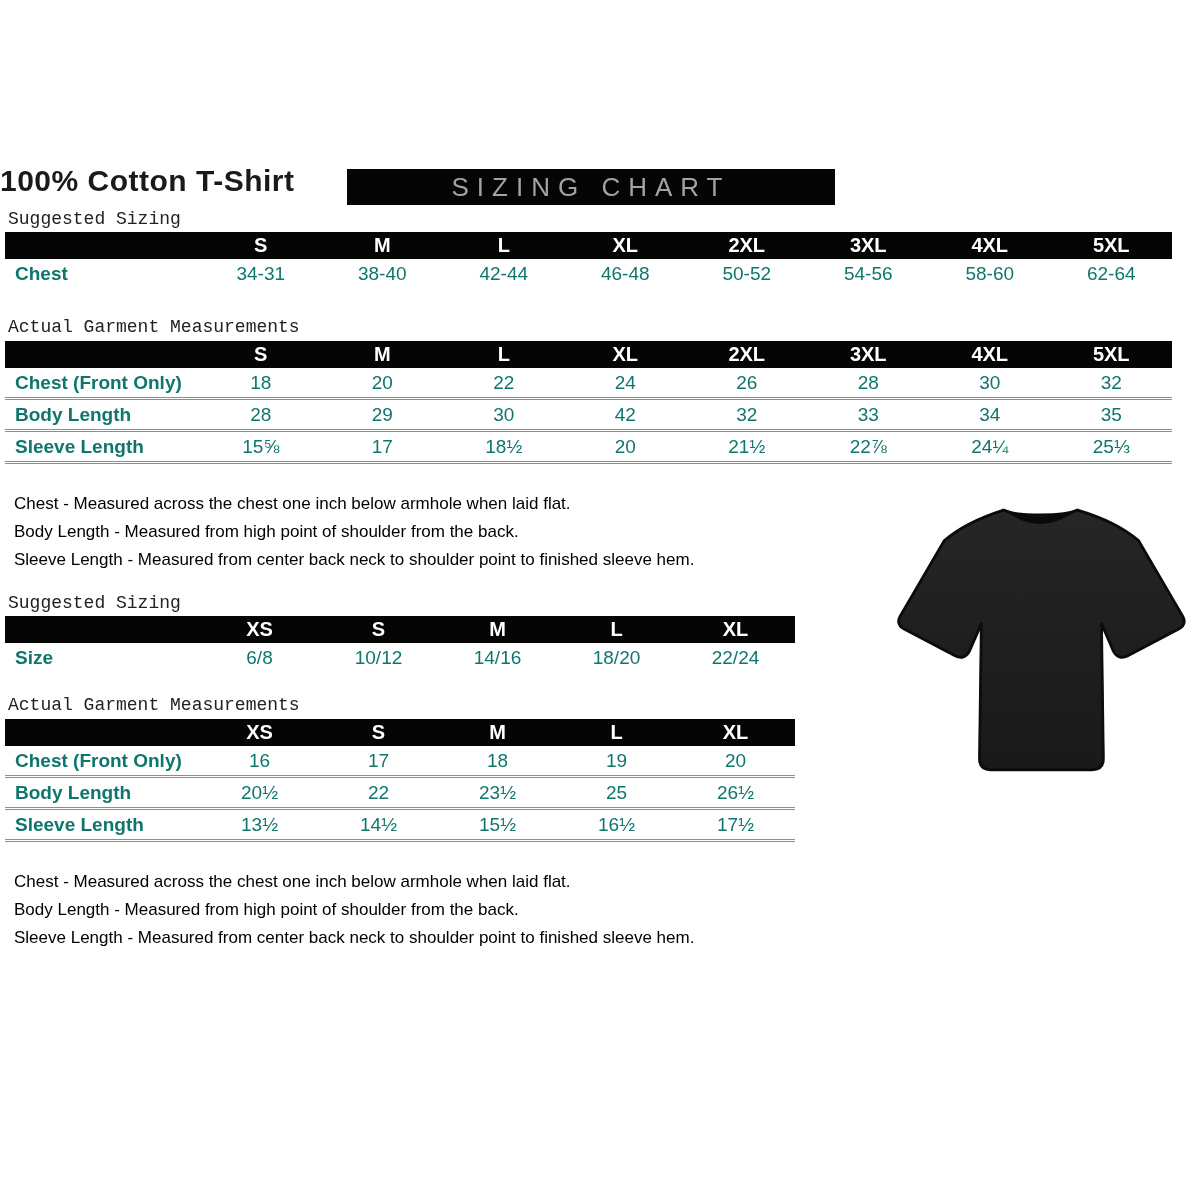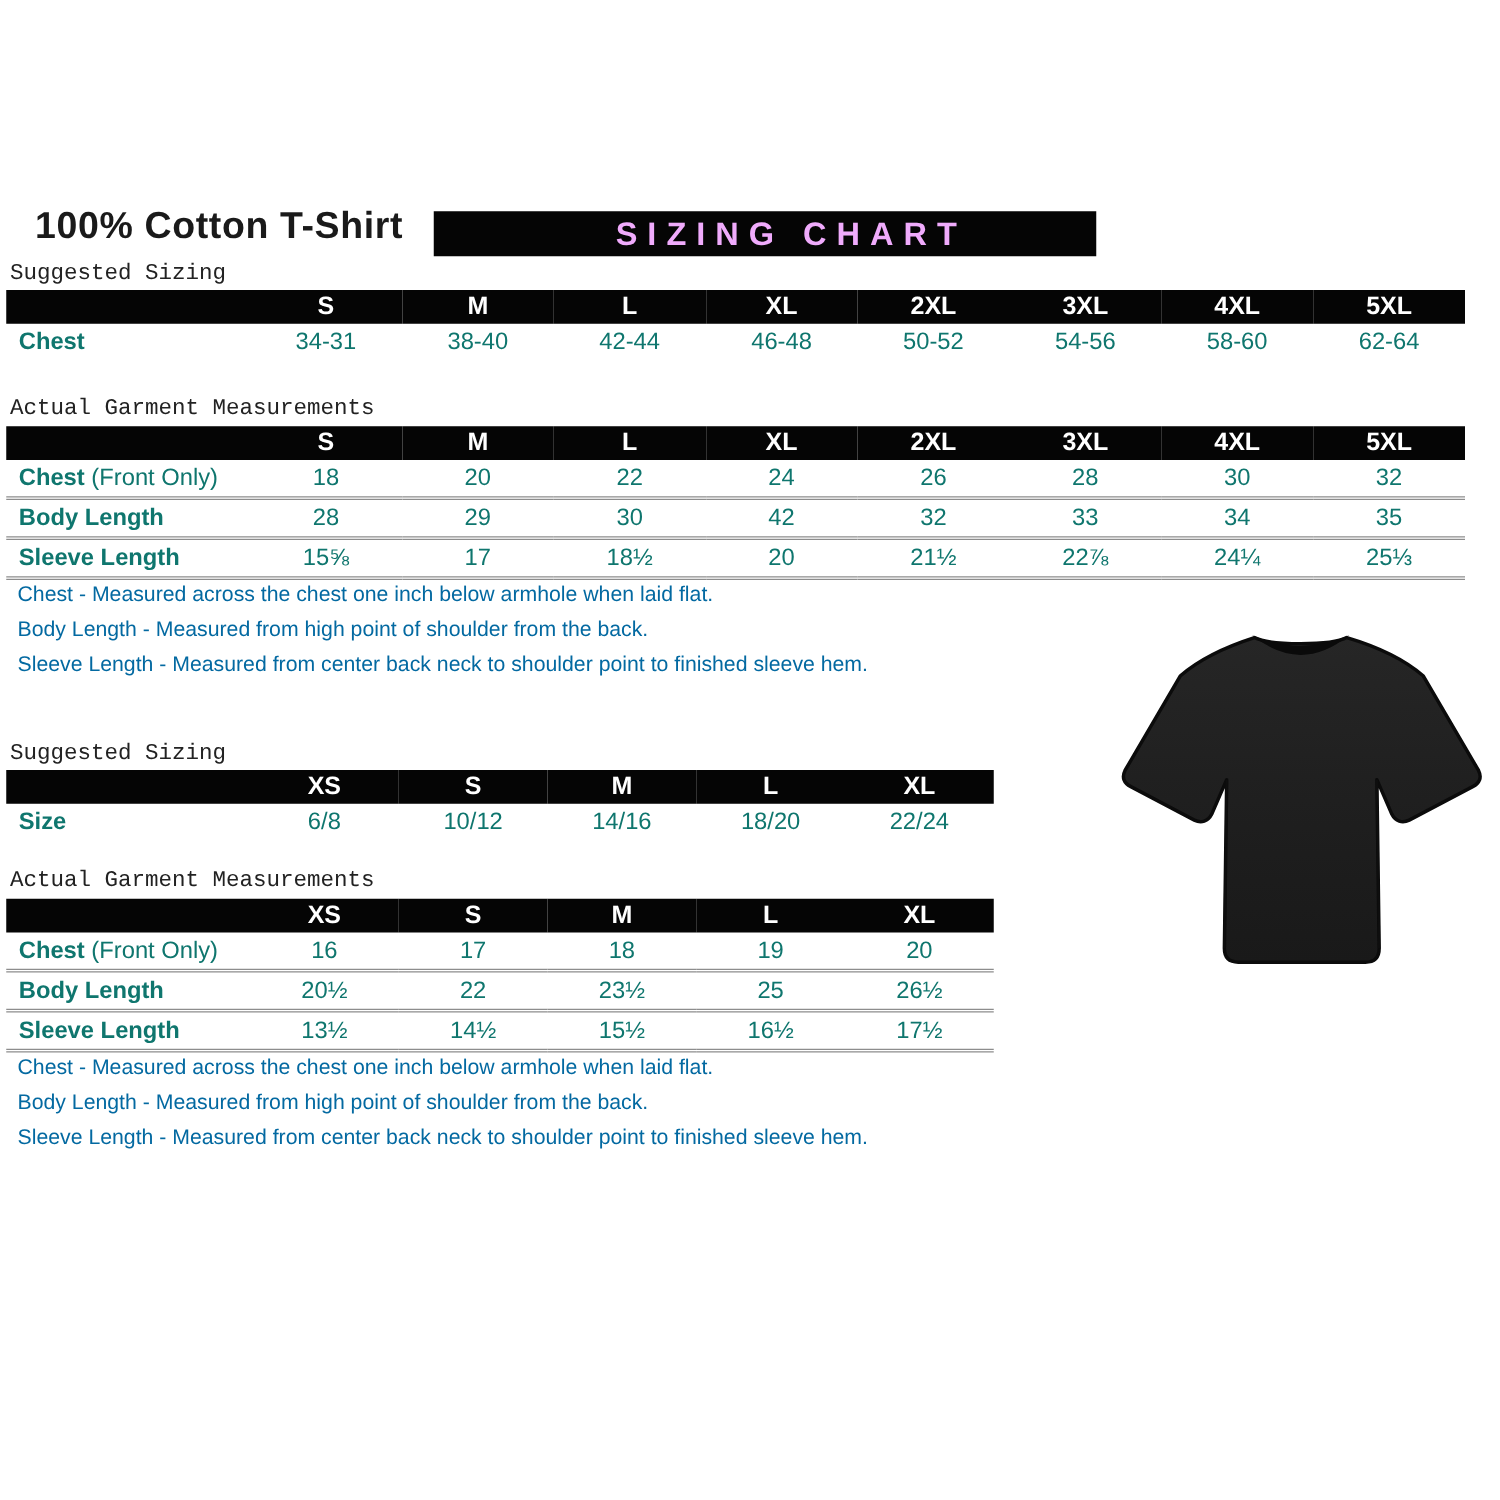--- a/index.html
+++ b/index.html
@@ -1,38 +1,38 @@
 <!DOCTYPE html>
 <html><head>
 <meta charset="utf-8">
 <style>
   html,body{margin:0;padding:0;background:#fff;}
   body{width:1200px;height:1200px;font-family:"Liberation Sans",sans-serif;color:#1a1a1a;}
   .canvas{position:relative;width:1200px;height:1200px;background:#ffffff;overflow:hidden;}
   .abs{position:absolute;}
 
-  .main-title{left:28px;top:164px;font-size:30px;font-weight:bold;letter-spacing:.5px;}
-  .banner{left:347px;top:169px;width:488px;height:36px;background:#050505;color:#f0abfc;
-          font-size:26px;font-weight:bold;letter-spacing:8px;text-align:center;line-height:37px;padding-left:42px;}
+  .main-title{left:0;top:164px;font-size:30px;font-weight:bold;letter-spacing:.5px;}
+  .banner{left:347px;top:169px;width:488px;height:36px;background:#050505;color:#a3a3a3;
+          font-size:26px;font-weight:normal;letter-spacing:8px;text-align:center;line-height:37px;}
   .section-heading{font-size:18px;color:#222;font-family:Liberation Mono, monospace;}
   .youth-title{left:6px;top:551px;font-size:27px;font-weight:bold;letter-spacing:.3px;}
 
   .table-wrap{left:5px;}
   .w-adult{width:1167px;}
   .w-youth{width:790px;}
 
   table.size-table{border-collapse:collapse;table-layout:fixed;width:100%;}
   table.size-table th{background:#050505;color:#ffffff;font-weight:bold;font-size:20px;
                       height:27px;padding:0;text-align:center;}
   table.size-table td{font-size:19px;height:29px;text-align:center;padding:0;color:#0f766e;}
   table.size-table td.label-cell{text-align:left;padding-left:10px;font-weight:bold;}
-  table.size-table .label-suffix{font-weight:normal;}
+  table.size-table .label-suffix{font-weight:bold;}
   .actual table.size-table tbody td{border-bottom:3px double #8d8d8d;}
 
-  .notes{font-size:17px;line-height:28px;color:#0369a1;}
+  .notes{font-size:17px;line-height:28px;color:#000000;margin-top:28px;}
 
   .tshirt-box{left:888px;top:476px;width:305px;height:338px;}
 </style>
 </head>
 <body>
 
 <div class="canvas">
 
   <div class="abs main-title">100% Cotton T-Shirt</div>
   <div class="abs banner">SIZING CHART</div>

